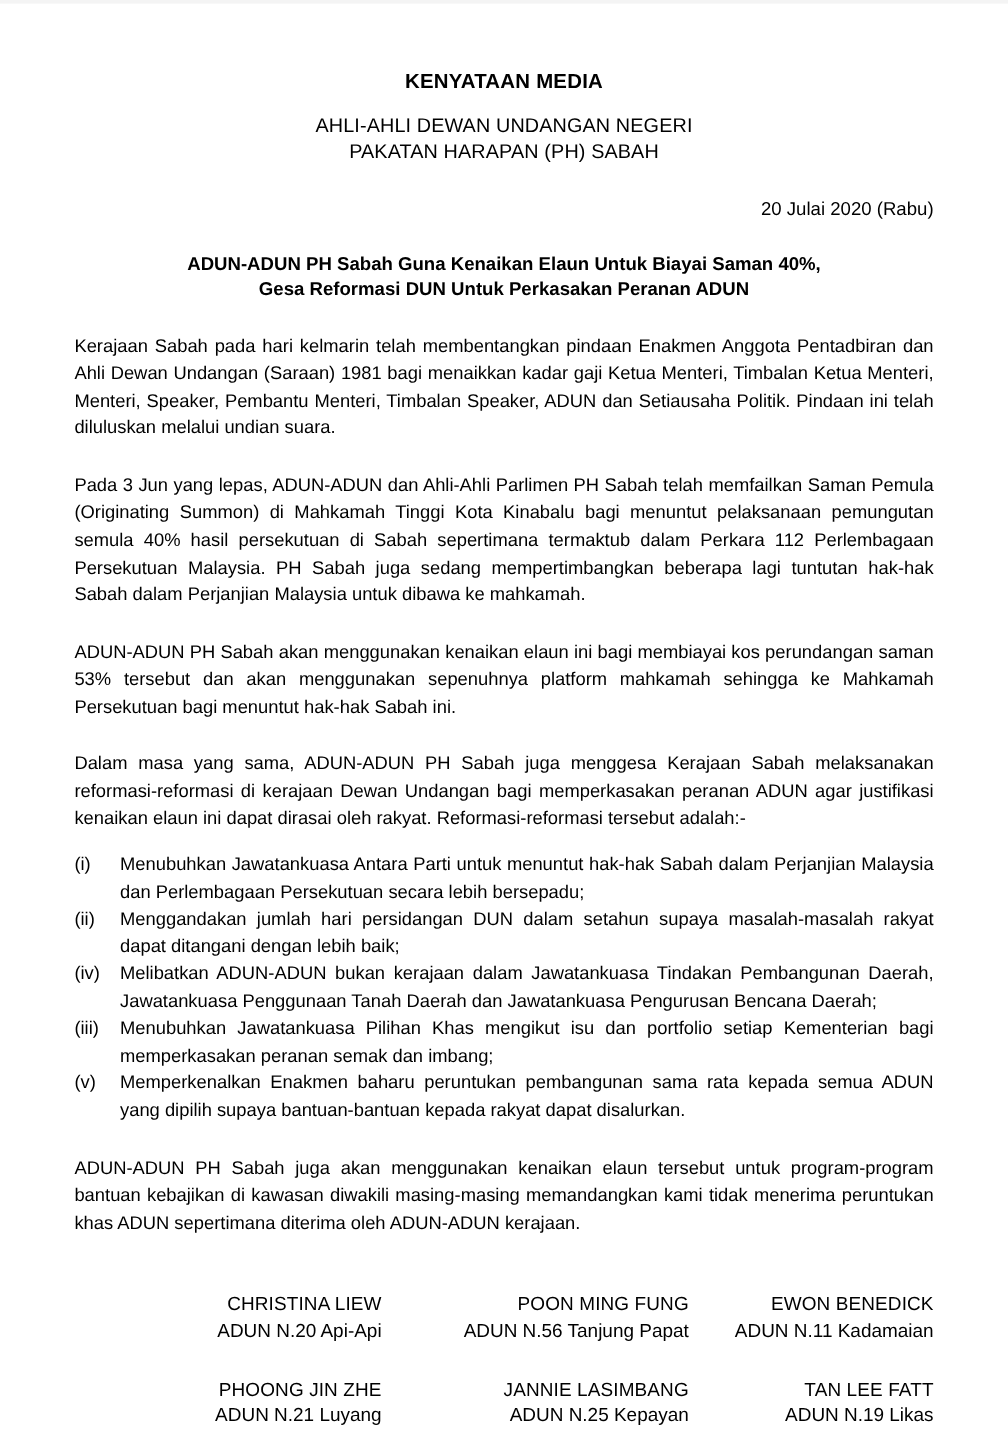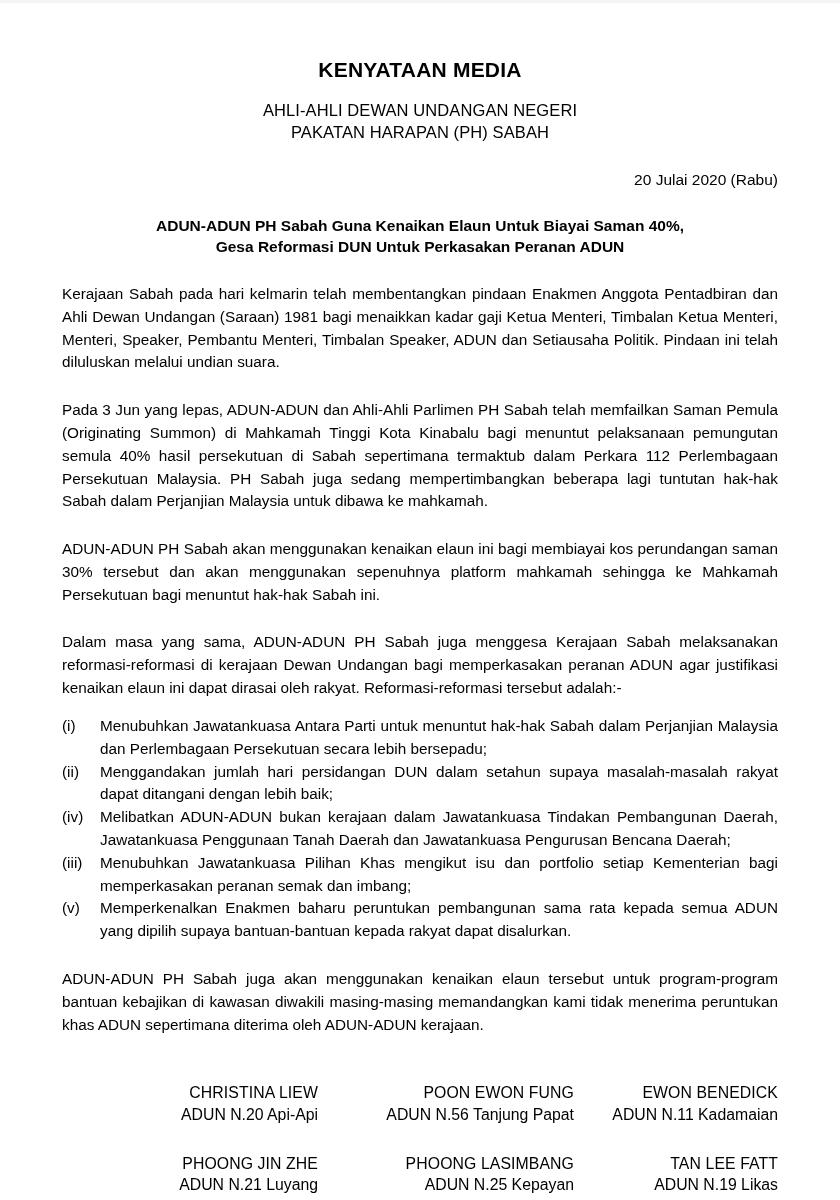--- a/index.html
+++ b/index.html
@@ -34,21 +34,21 @@
     position: absolute;
     left: 62px;
     top: 0;
     width: 716px;
   }
 
   
   .doc-title {
     text-align: center;
     font-weight: bold;
-    font-size: 21px;
+    font-size: 17px;
     letter-spacing: 0.2px;
     margin-top: 57px;
     line-height: 1.25;
   }
   .org-block {
     text-align: center;
     font-weight: normal;
     font-size: 16.5px;
     letter-spacing: 0.1px;
     margin-top: 17px;
@@ -152,21 +152,21 @@
 
     <div class="headline">
       <span class="headline-line">ADUN-ADUN PH Sabah Guna Kenaikan Elaun Untuk Biayai Saman 40%,</span>
       <span class="headline-line">Gesa Reformasi DUN Untuk Perkasakan Peranan ADUN</span>
     </div>
 
     <p class="body-para">Kerajaan Sabah pada hari kelmarin telah membentangkan pindaan Enakmen Anggota Pentadbiran dan Ahli Dewan Undangan (Saraan) 1981 bagi menaikkan kadar gaji Ketua Menteri, Timbalan Ketua Menteri, Menteri, Speaker, Pembantu Menteri, Timbalan Speaker, ADUN dan Setiausaha Politik. Pindaan ini telah diluluskan melalui undian suara.</p>
 
     <p class="body-para">Pada 3 Jun yang lepas, ADUN-ADUN dan Ahli-Ahli Parlimen PH Sabah telah memfailkan Saman Pemula (Originating Summon) di Mahkamah Tinggi Kota Kinabalu bagi menuntut pelaksanaan pemungutan semula 40% hasil persekutuan di Sabah sepertimana termaktub dalam Perkara 112 Perlembagaan Persekutuan Malaysia. PH Sabah juga sedang mempertimbangkan beberapa lagi tuntutan hak-hak Sabah dalam Perjanjian Malaysia untuk dibawa ke mahkamah.</p>
 
-    <p class="body-para">ADUN-ADUN PH Sabah akan menggunakan kenaikan elaun ini bagi membiayai kos perundangan saman 30% tersebut dan akan menggunakan sepenuhnya platform mahkamah sehingga ke Mahkamah Persekutuan bagi menuntut hak-hak Sabah ini.</p>
+    <p class="body-para">ADUN-ADUN PH Sabah akan menggunakan kenaikan elaun ini bagi membiayai kos perundangan saman 53% tersebut dan akan menggunakan sepenuhnya platform mahkamah sehingga ke Mahkamah Persekutuan bagi menuntut hak-hak Sabah ini.</p>
 
     <p class="body-para">Dalam masa yang sama, ADUN-ADUN PH Sabah juga menggesa Kerajaan Sabah melaksanakan reformasi-reformasi di kerajaan Dewan Undangan bagi memperkasakan peranan ADUN agar justifikasi kenaikan elaun ini dapat dirasai oleh rakyat. Reformasi-reformasi tersebut adalah:-</p>
 
     <div class="roman-list">
 
       <div class="roman-item">
         <span class="roman-marker">(i)</span>
         <span class="roman-text">Menubuhkan Jawatankuasa Antara Parti untuk menuntut hak-hak Sabah dalam Perjanjian Malaysia dan Perlembagaan Persekutuan secara lebih bersepadu;</span>
       </div>
 
@@ -195,36 +195,36 @@
     <p class="body-para">ADUN-ADUN PH Sabah juga akan menggunakan kenaikan elaun tersebut untuk program-program bantuan kebajikan di kawasan diwakili masing-masing memandangkan kami tidak menerima peruntukan khas ADUN sepertimana diterima oleh ADUN-ADUN kerajaan.</p>
 
     <div class="sign-block">
 
       <div class="sign-row">
         <div class="sign-cell">
           <span class="sign-name">CHRISTINA LIEW</span>
           <span class="sign-seat">ADUN N.20 Api-Api</span>
         </div>
         <div class="sign-cell">
-          <span class="sign-name">POON EWON FUNG</span>
+          <span class="sign-name">POON MING FUNG</span>
           <span class="sign-seat">ADUN N.56 Tanjung Papat</span>
         </div>
         <div class="sign-cell last">
           <span class="sign-name">EWON BENEDICK</span>
           <span class="sign-seat">ADUN N.11 Kadamaian</span>
         </div>
       </div>
 
       <div class="sign-row">
         <div class="sign-cell">
           <span class="sign-name">PHOONG JIN ZHE</span>
           <span class="sign-seat">ADUN N.21 Luyang</span>
         </div>
         <div class="sign-cell">
-          <span class="sign-name">PHOONG LASIMBANG</span>
+          <span class="sign-name">JANNIE LASIMBANG</span>
           <span class="sign-seat">ADUN N.25 Kepayan</span>
         </div>
         <div class="sign-cell last">
           <span class="sign-name">TAN LEE FATT</span>
           <span class="sign-seat">ADUN N.19 Likas</span>
         </div>
       </div>
 
     </div>
 

